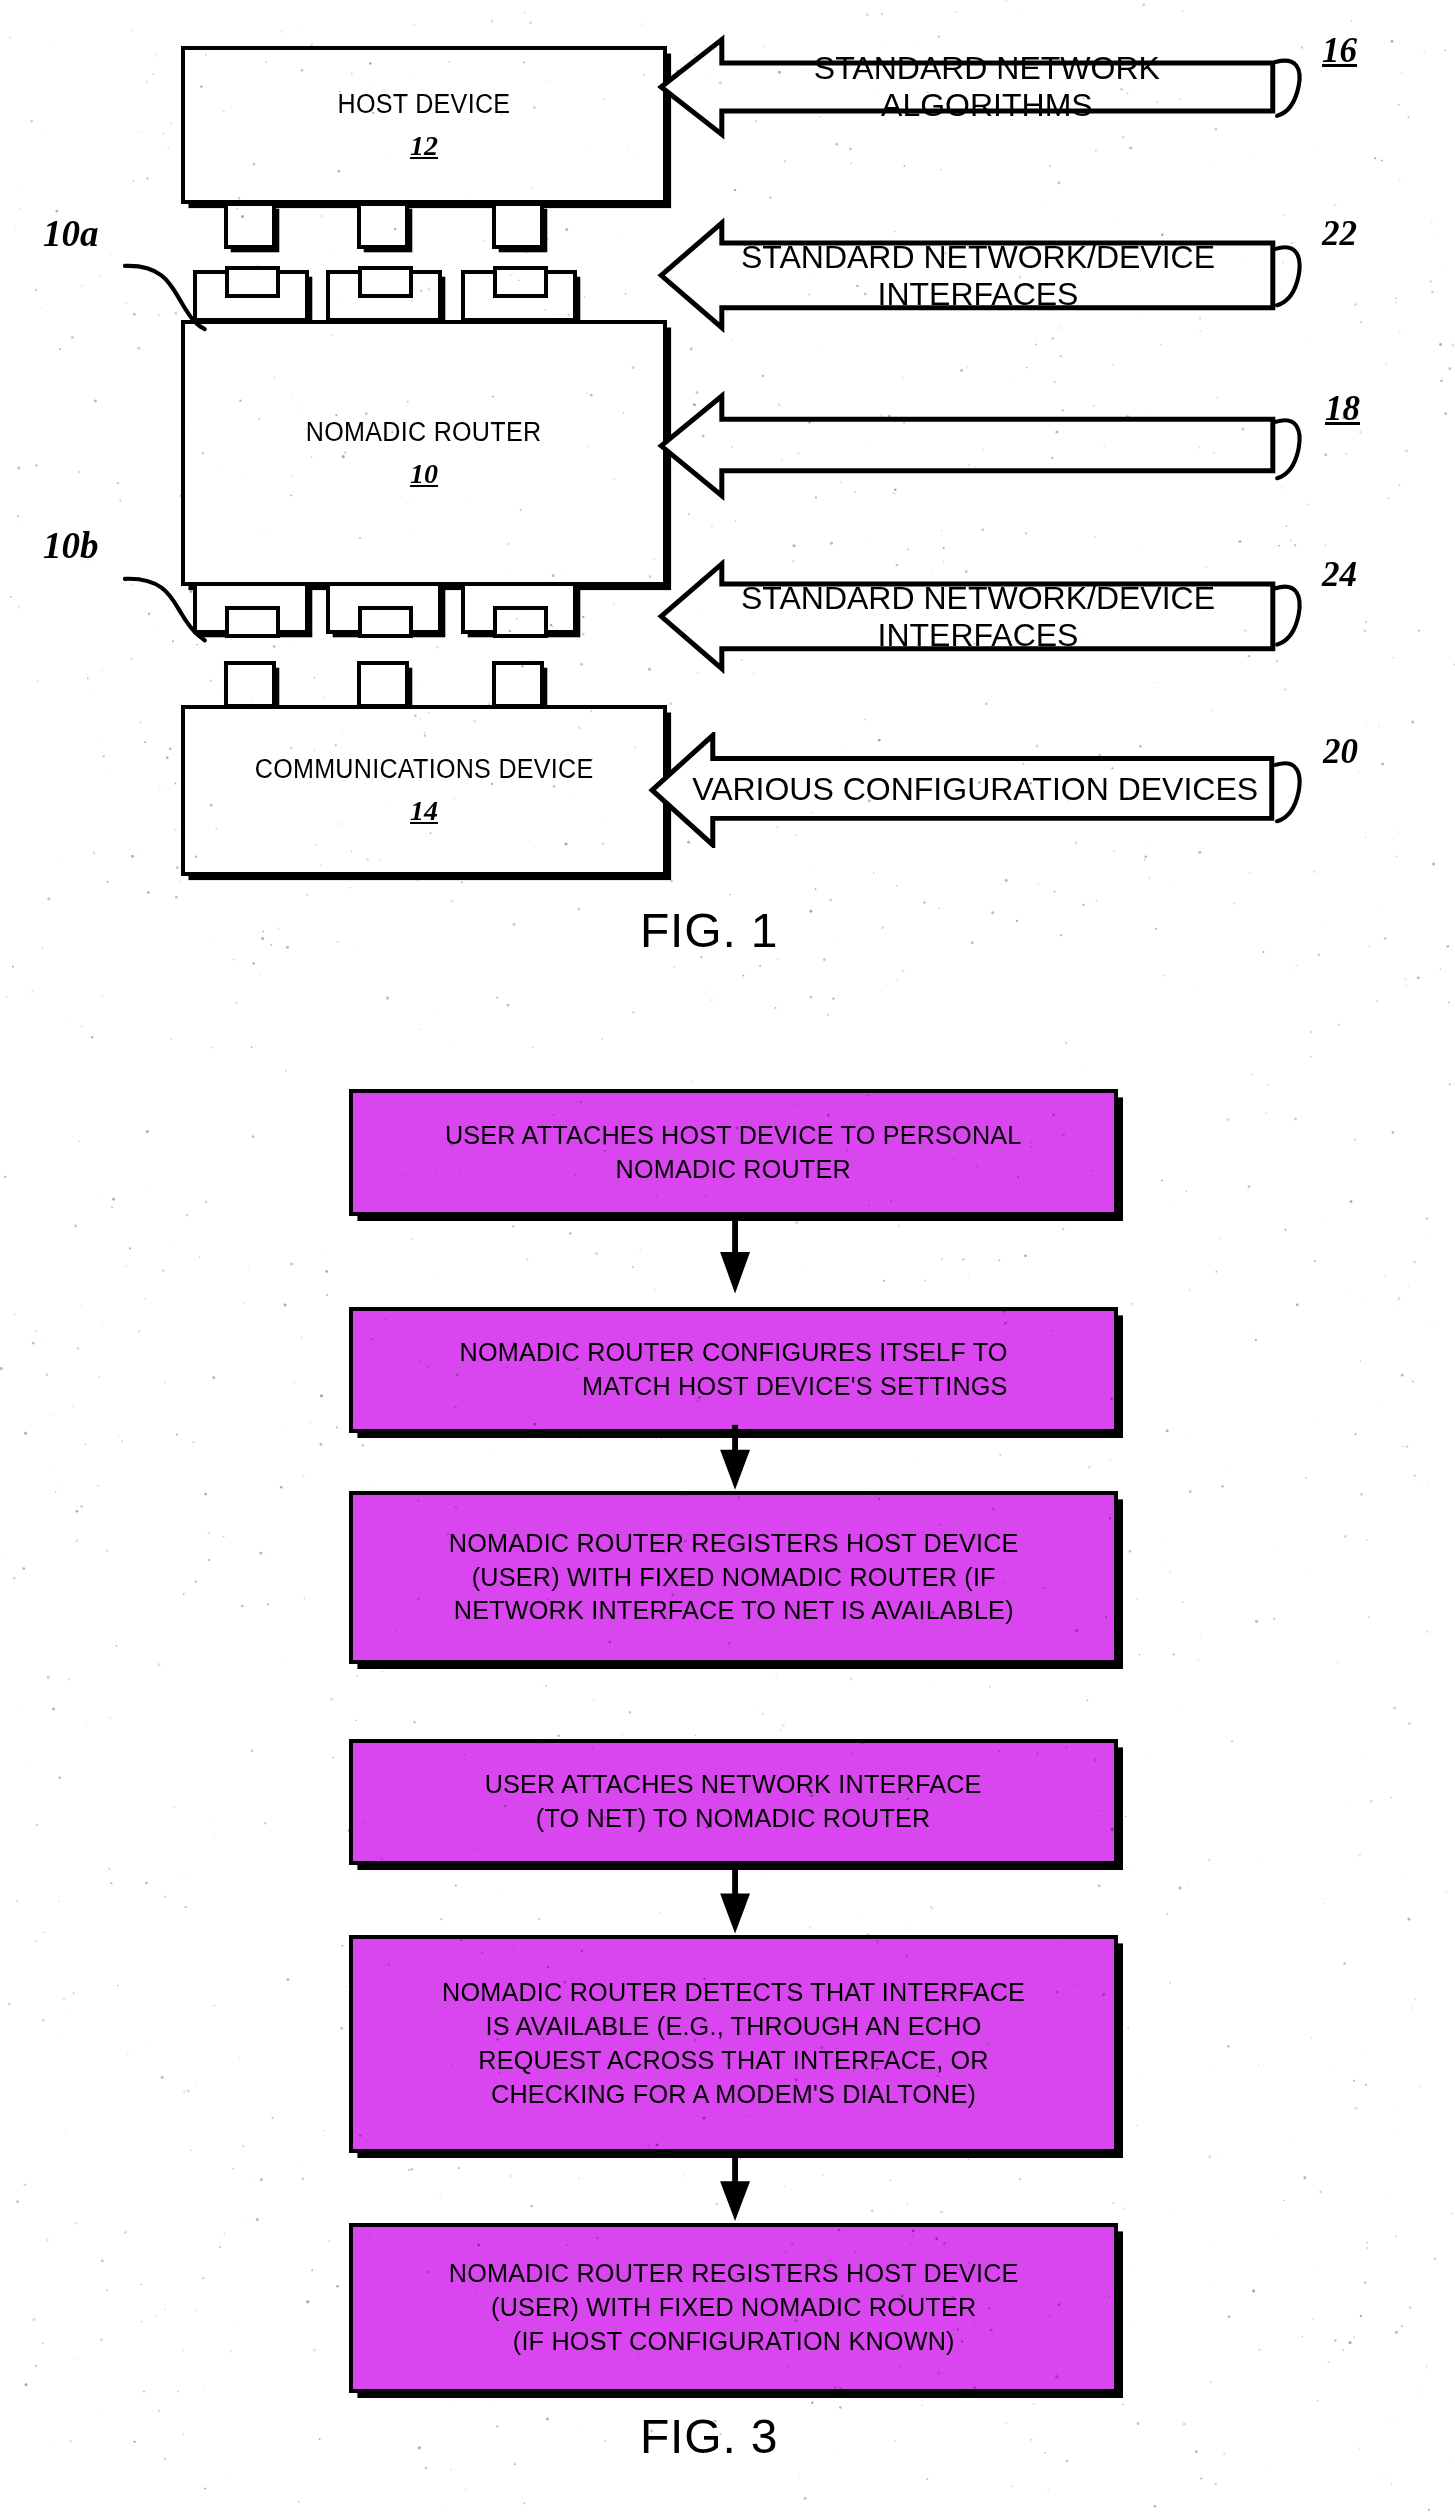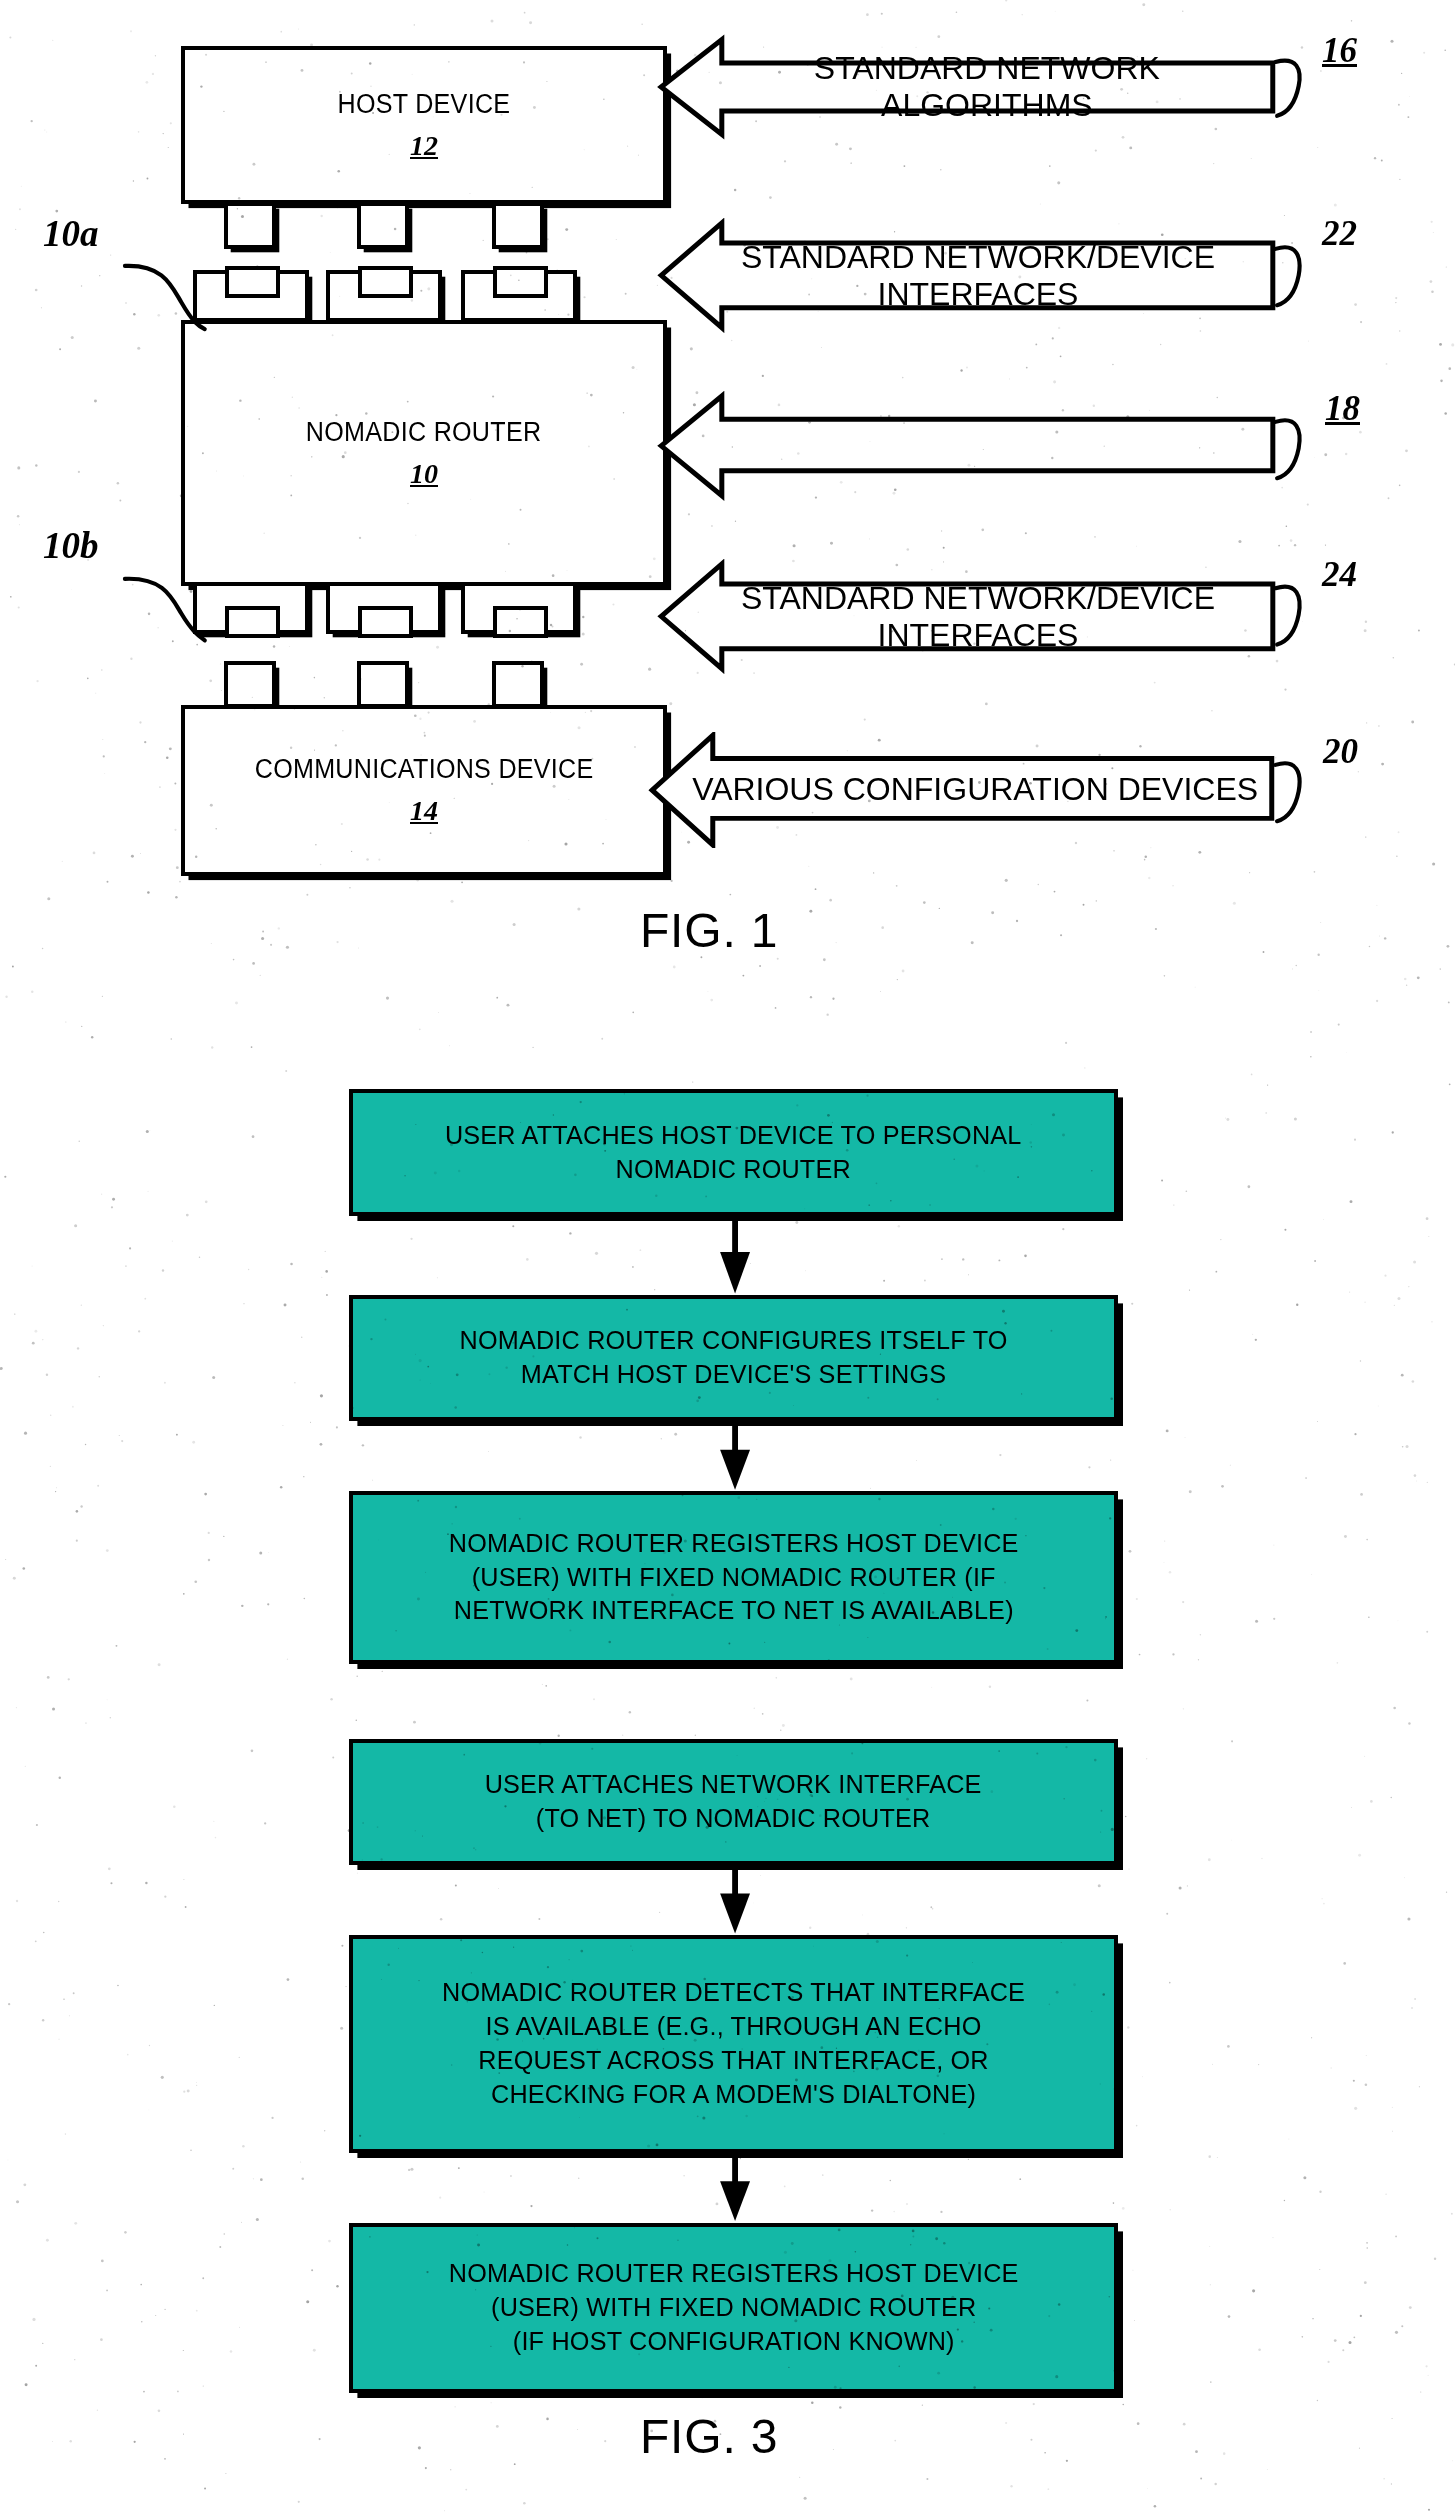--- a/index.html
+++ b/index.html
@@ -120,21 +120,21 @@
     letter-spacing: 0.8px;
     font-weight: 400;
     white-space: nowrap;
   }
 
   
   #fig3 { position: absolute; left: 0; top: 981px; width: 1456px; height: 1531px; }
   .fbox {
     position: absolute;
     border: 4.2px solid #000;
-    background: #14b8a6;
+    background: #d946ef;
     box-shadow: 6.7px 6.7px 0 -1.7px #000;
     box-sizing: border-box;
     display: flex;
     align-items: center;
     justify-content: center;
     text-align: center;
     padding: 5px 11.6px;
   }
   .fbox .txt {
     font-size: 26px;
@@ -273,21 +273,21 @@
 
   <div class="fbox" style="left:349px; top:108px; width:769px; height:127px;">
     <div class="txt">USER ATTACHES HOST DEVICE TO PERSONAL
 NOMADIC ROUTER</div>
   </div>
   <svg class="farrow" style="left:0; top:0; width:1456px; height:1531px;" viewBox="0 0 1751 1842" width="1456" height="1531">
     <path d="M884 287 L884 332" stroke="#000" stroke-width="7" fill="none"></path>
     <path d="M866 326 L902 326 L884 376 Z" fill="#000"></path>
   </svg>
 
-  <div class="fbox" style="left:349px; top:314px; width:769px; height:126px;">
+  <div class="fbox" style="left:349px; top:326px; width:769px; height:126px;text-align:right;">
     <div class="txt">NOMADIC ROUTER CONFIGURES ITSELF TO
 MATCH HOST DEVICE'S SETTINGS</div>
   </div>
   <svg class="farrow" style="left:0; top:0; width:1456px; height:1531px;" viewBox="0 0 1751 1842" width="1456" height="1531">
     <path d="M884 534 L884 570" stroke="#000" stroke-width="7" fill="none"></path>
     <path d="M866 564 L902 564 L884 612 Z" fill="#000"></path>
   </svg>
 
   <div class="fbox" style="left:349px; top:510px; width:769px; height:173px;">
     <div class="txt">NOMADIC ROUTER REGISTERS HOST DEVICE

